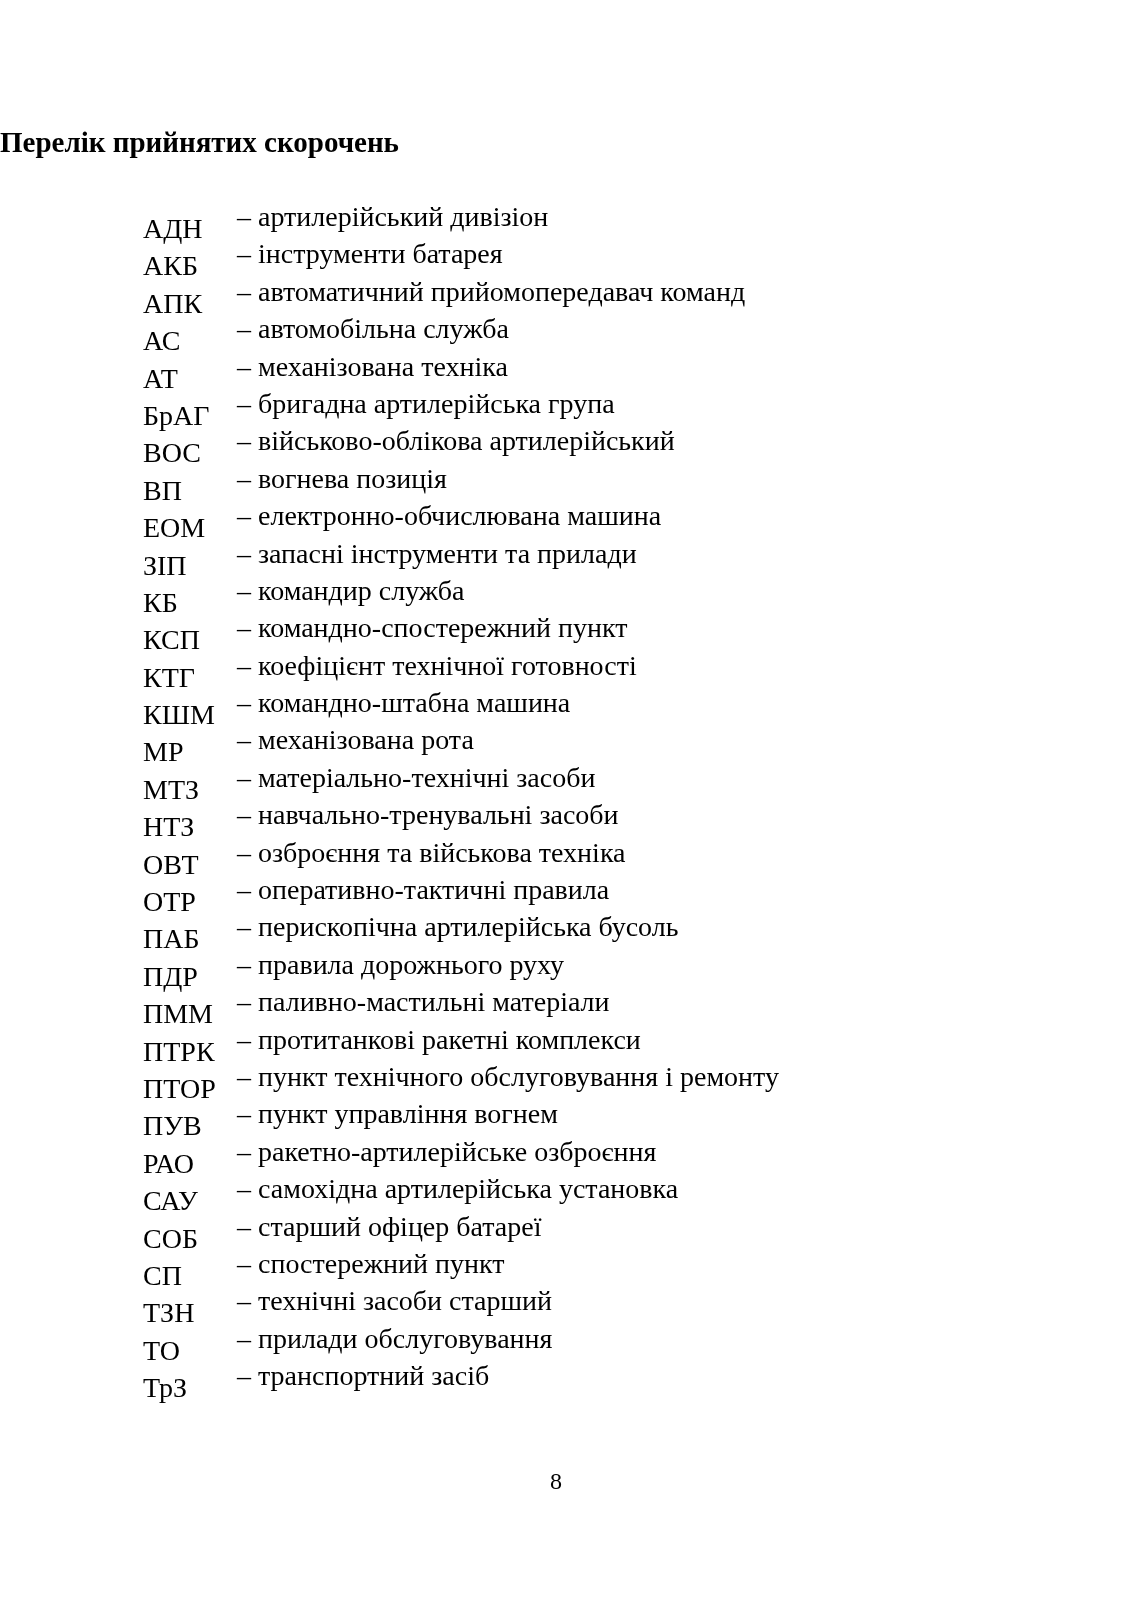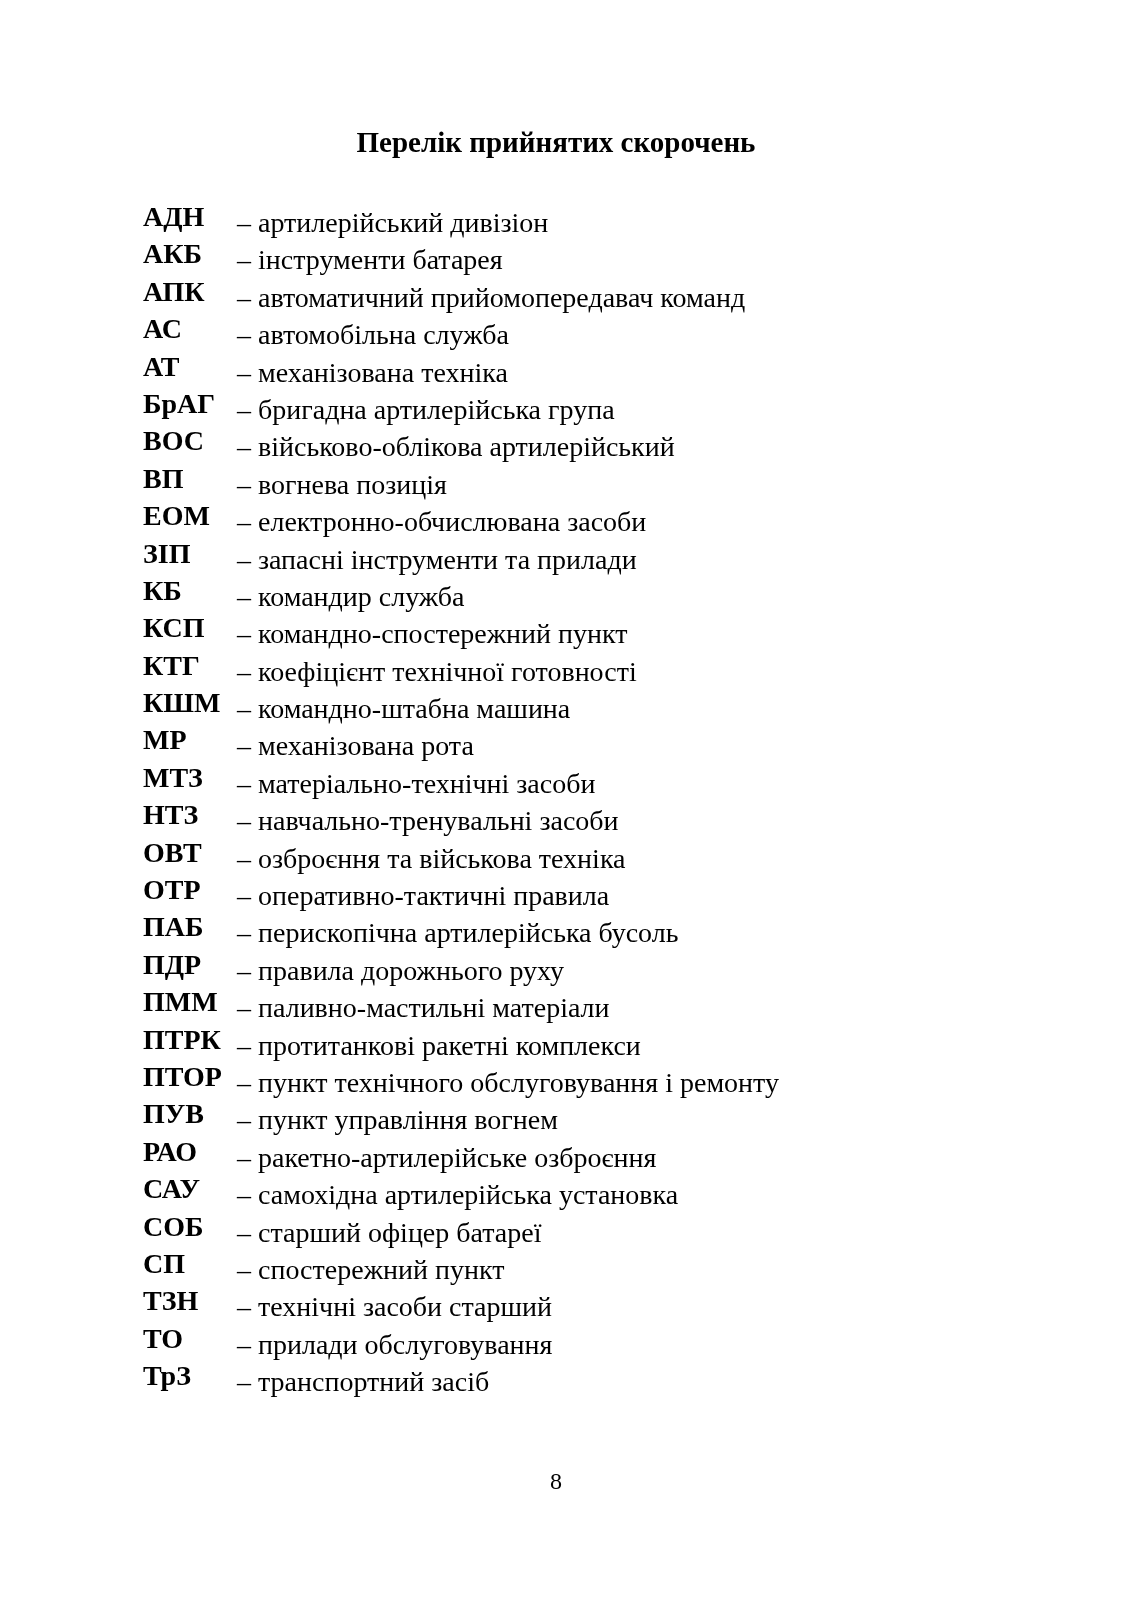--- a/index.html
+++ b/index.html
@@ -1,23 +1,23 @@
 <!DOCTYPE html>
 <html><head>
 <meta charset="utf-8">
 <style>
   html, body { margin: 0; padding: 0; background: #ffffff; }
   body { width: 1142px; height: 1615px; position: relative; overflow: hidden;
          font-family: "Liberation Serif", "DejaVu Serif", serif; color: #000; }
-  .title { position: absolute; left: 0; width: 1112px; top: 124px; text-align: center;
+  .title { position: absolute; left: 0; width: 1112px; top: 124px; 
            font-weight: bold; font-size: 29px; line-height: 36px; }
   .list { position: absolute; left: 143px; top: 198px; }
   .row { height: 37.4px; line-height: 37.4px; font-size: 28px; white-space: nowrap; position: relative; }
-  .abbr { position: absolute; left: 0; top: 0; font-weight: bold; }
-  .def { position: absolute; left: 94px; top: 6px; }
+  .abbr { position: absolute; left: 0; top: 12px; }
+  .def { position: absolute; left: 94px; top: 0; }
   .pagenum { position: absolute; left: 0; width: 1112px; top: 1466px; text-align: center;
              font-size: 24px; line-height: 30px; }
 </style>
 </head>
 <body>
 
 <div class="title">Перелік прийнятих скорочень</div>
 
 <div class="list">
   <div class="row">
@@ -47,21 +47,21 @@
   <div class="row">
       <span class="abbr">ВОС</span>
       <span class="def">– військово-облікова артилерійський</span>
     </div>
   <div class="row">
       <span class="abbr">ВП</span>
       <span class="def">– вогнева позиція</span>
     </div>
   <div class="row">
       <span class="abbr">ЕОМ</span>
-      <span class="def">– електронно-обчислювана засоби</span>
+      <span class="def">– електронно-обчислювана машина</span>
     </div>
   <div class="row">
       <span class="abbr">ЗІП</span>
       <span class="def">– запасні інструменти та прилади</span>
     </div>
   <div class="row">
       <span class="abbr">КБ</span>
       <span class="def">– командир служба</span>
     </div>
   <div class="row">

